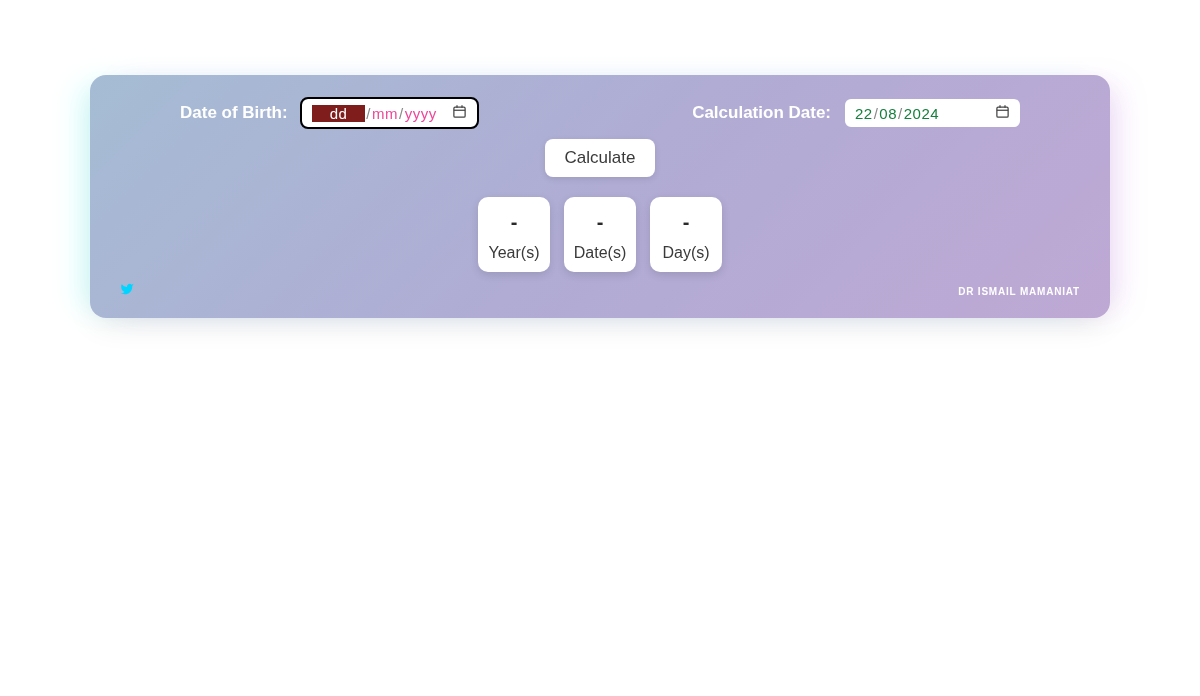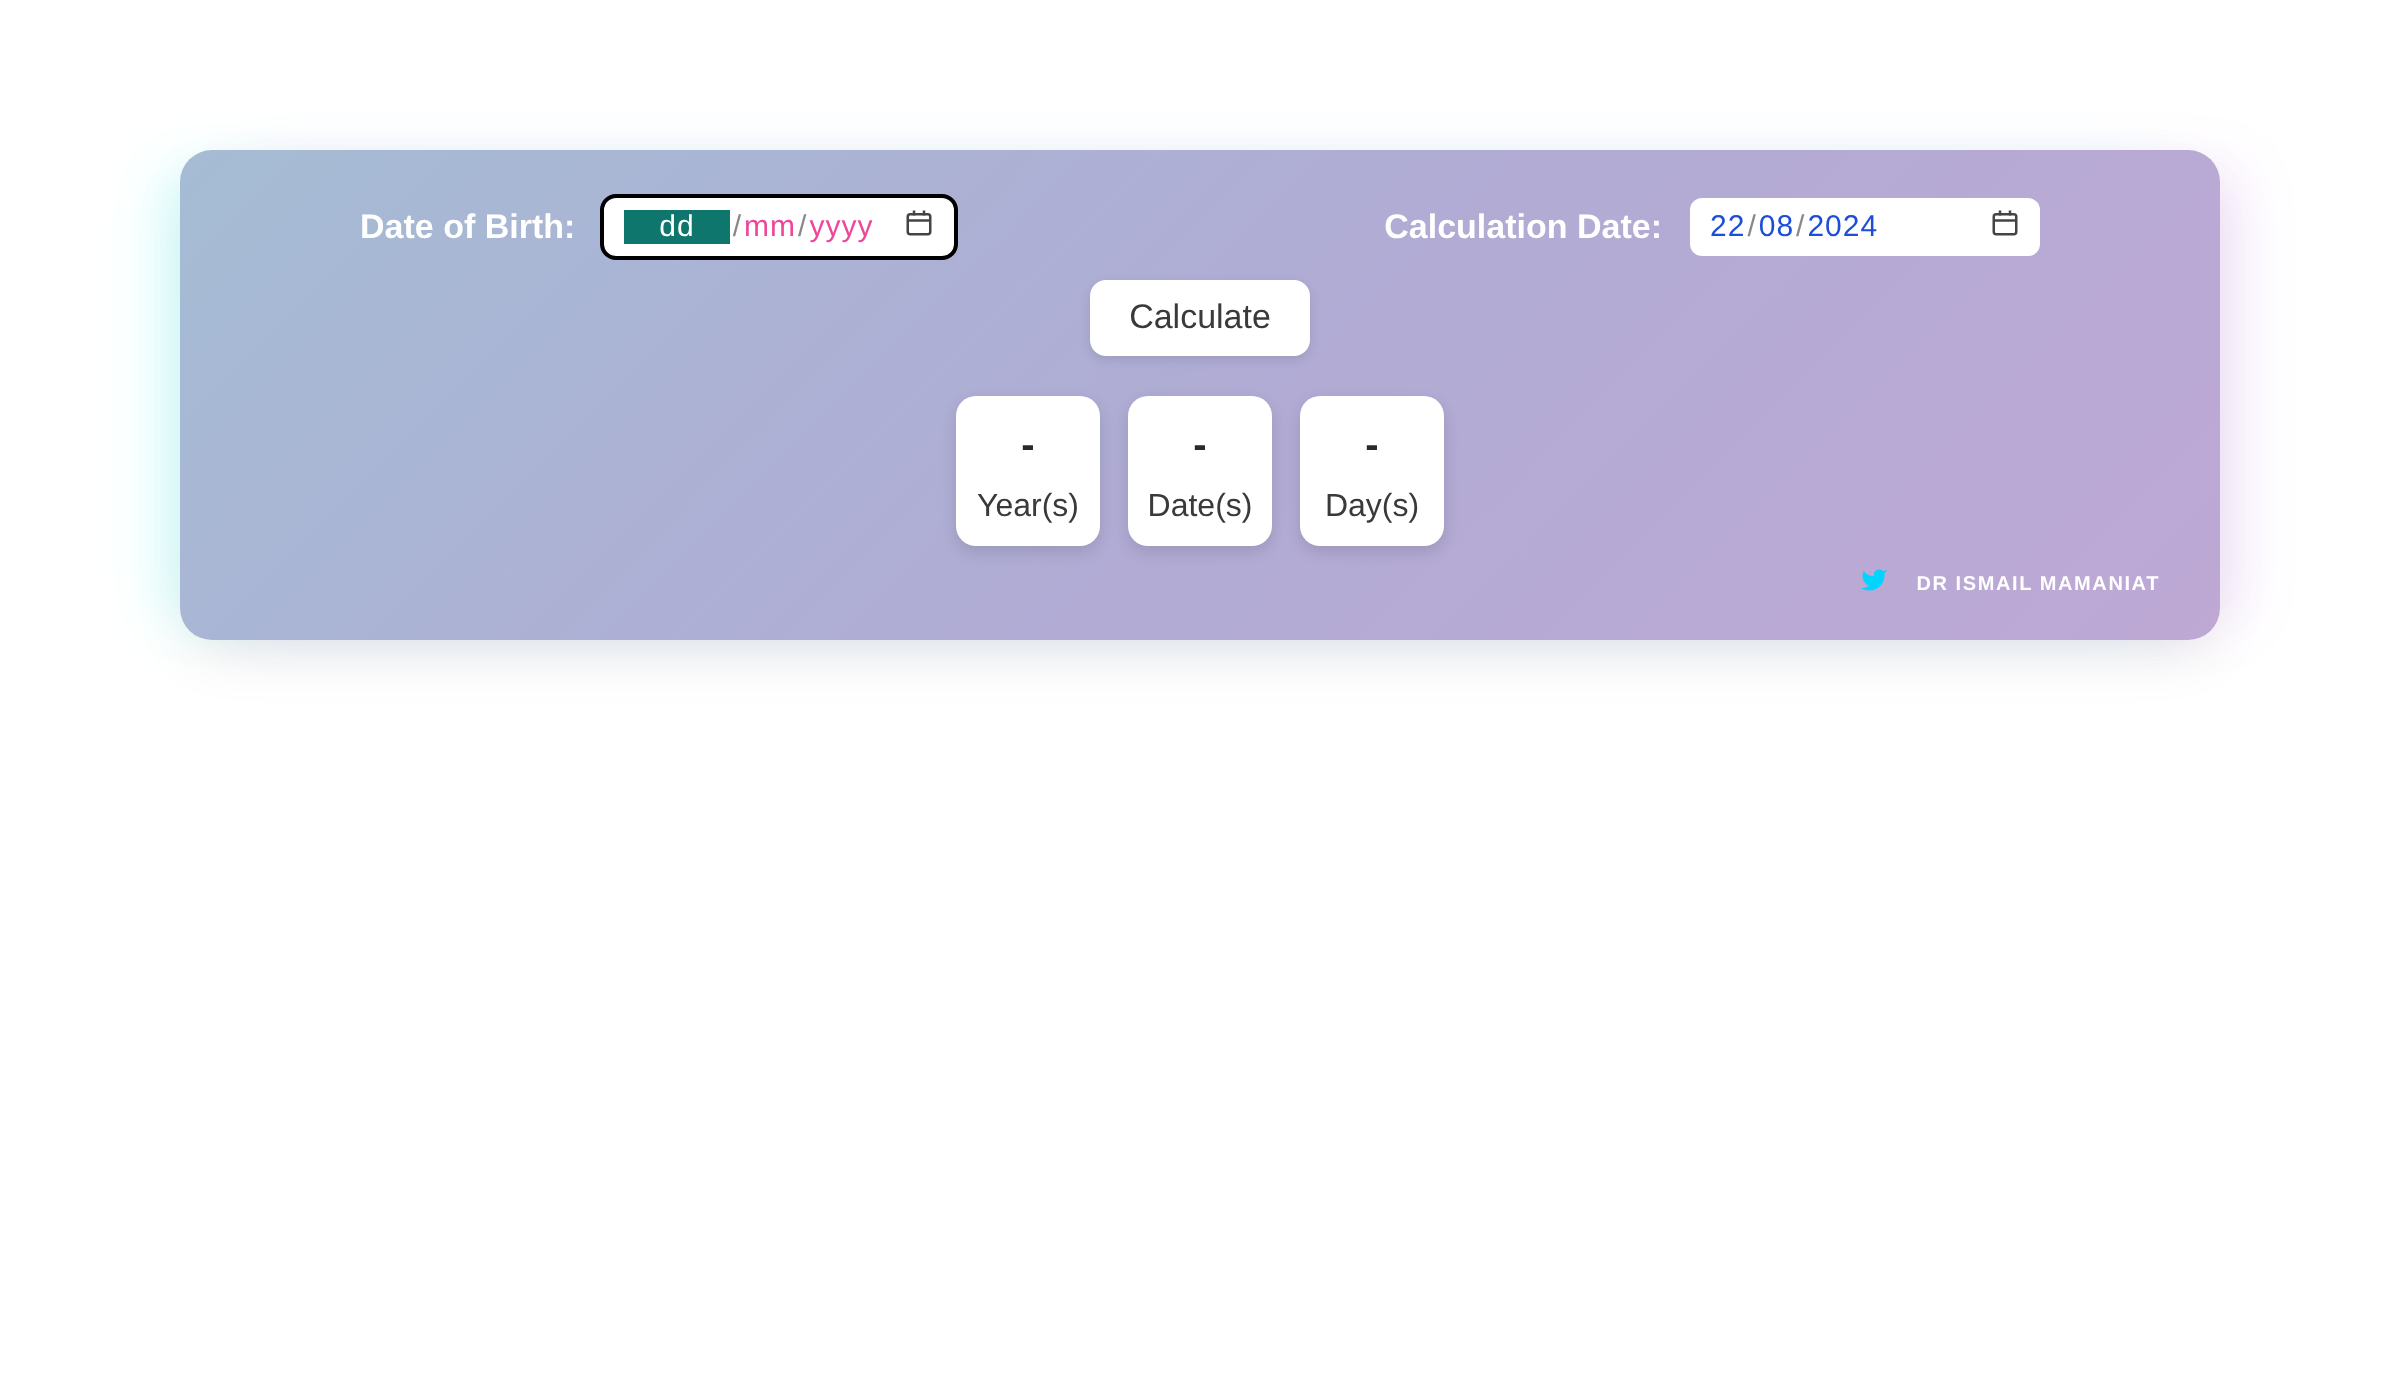--- a/index.html
+++ b/index.html
@@ -81,36 +81,36 @@
   }
   
   .date-text {
     font-family: Arial, sans-serif;
     letter-spacing: 0.5px;
     display: flex;
     align-items: center;
   }
   
   .date-text .highlighted {
-    background: #0f766e;
+    background: #7f1d1d;
     color: #ffffff;
     padding: 0 18px;
   }
   
   .date-text .sep {
     color: #888;
     margin: 0 1px;
   }
   
   .date-text .placeholder {
     color: #ec4899;
   }
   
   .date-text .filled {
-    color: #1d4ed8;
+    color: #15803d;
   }
   
   .calendar-icon-svg {
     width: 15px;
     height: 15px;
   }
   
   .calc-row {
     display: flex;
     justify-content: center;
@@ -153,21 +153,21 @@
   }
   
   .result-label {
     color: #3a3a3a;
     font-size: 16px;
     font-weight: 500;
   }
   
   .footer {
     display: flex;
-    justify-content: flex-end;
+    justify-content: space-between;
     align-items: center;
     gap: 14px;
     margin-top: 6px;
   }
   
   .footer-text {
     color: #ffffff;
     font-size: 10px;
     font-weight: 700;
     letter-spacing: 0.8px;

